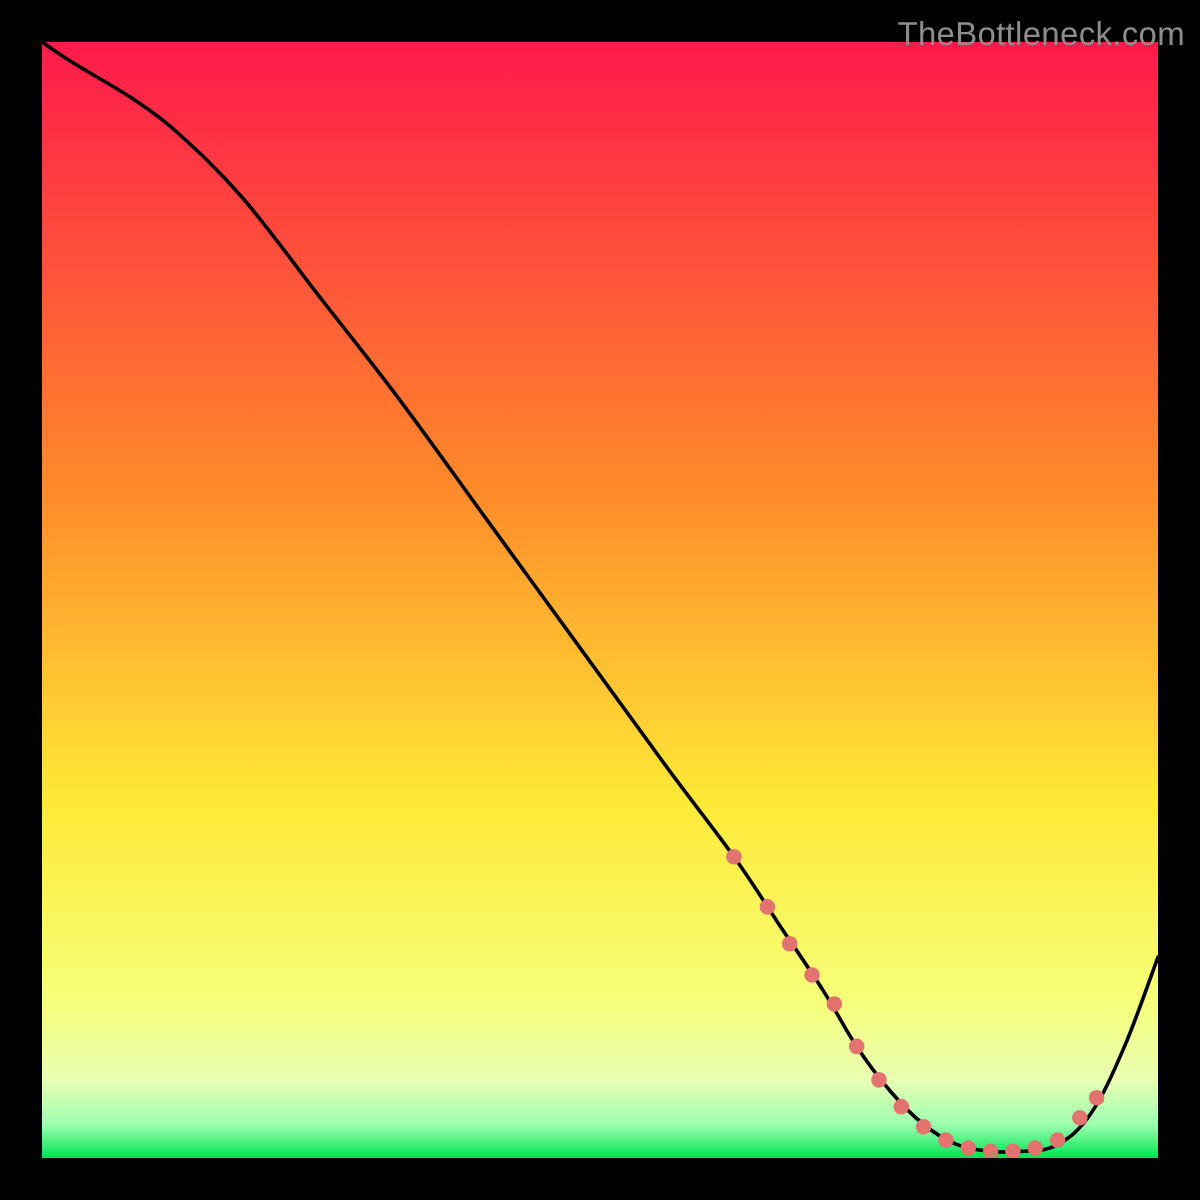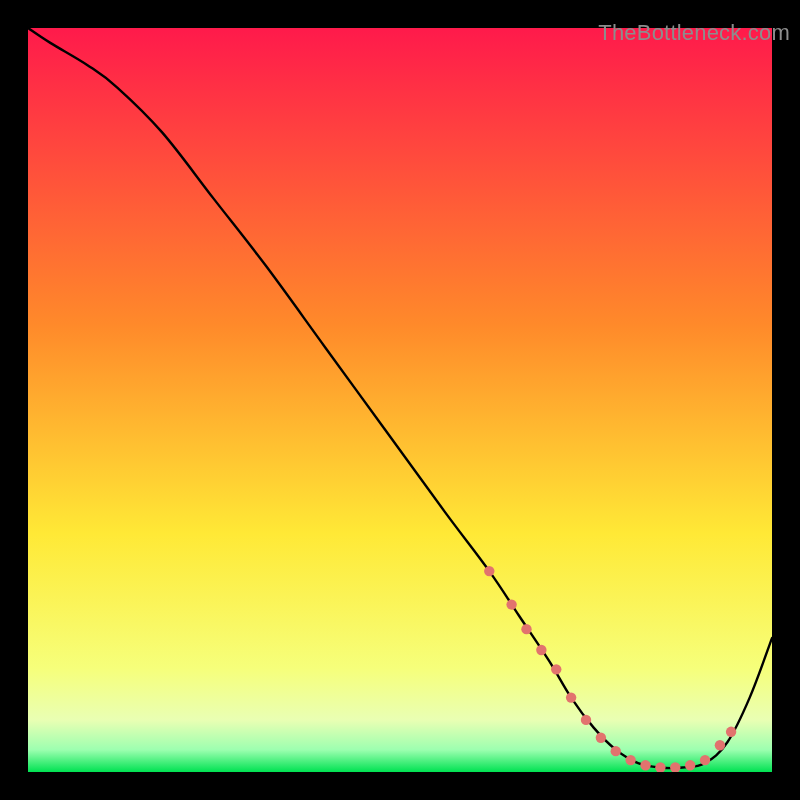--- a/index.html
+++ b/index.html
@@ -15,21 +15,21 @@
     width: 800px;
     height: 800px;
   }
   svg {
     position: absolute;
     top: 0;
     left: 0;
   }
   .watermark {
     position: absolute;
-    top: 20px;
+    top: 10px;
     right: 10px;
     font-family: Arial, Helvetica, sans-serif;
     font-size: 22px;
     font-weight: 500;
     color: #8d8d8d;
     letter-spacing: 0.2px;
   }
 </style>
 </head>
 <body>

